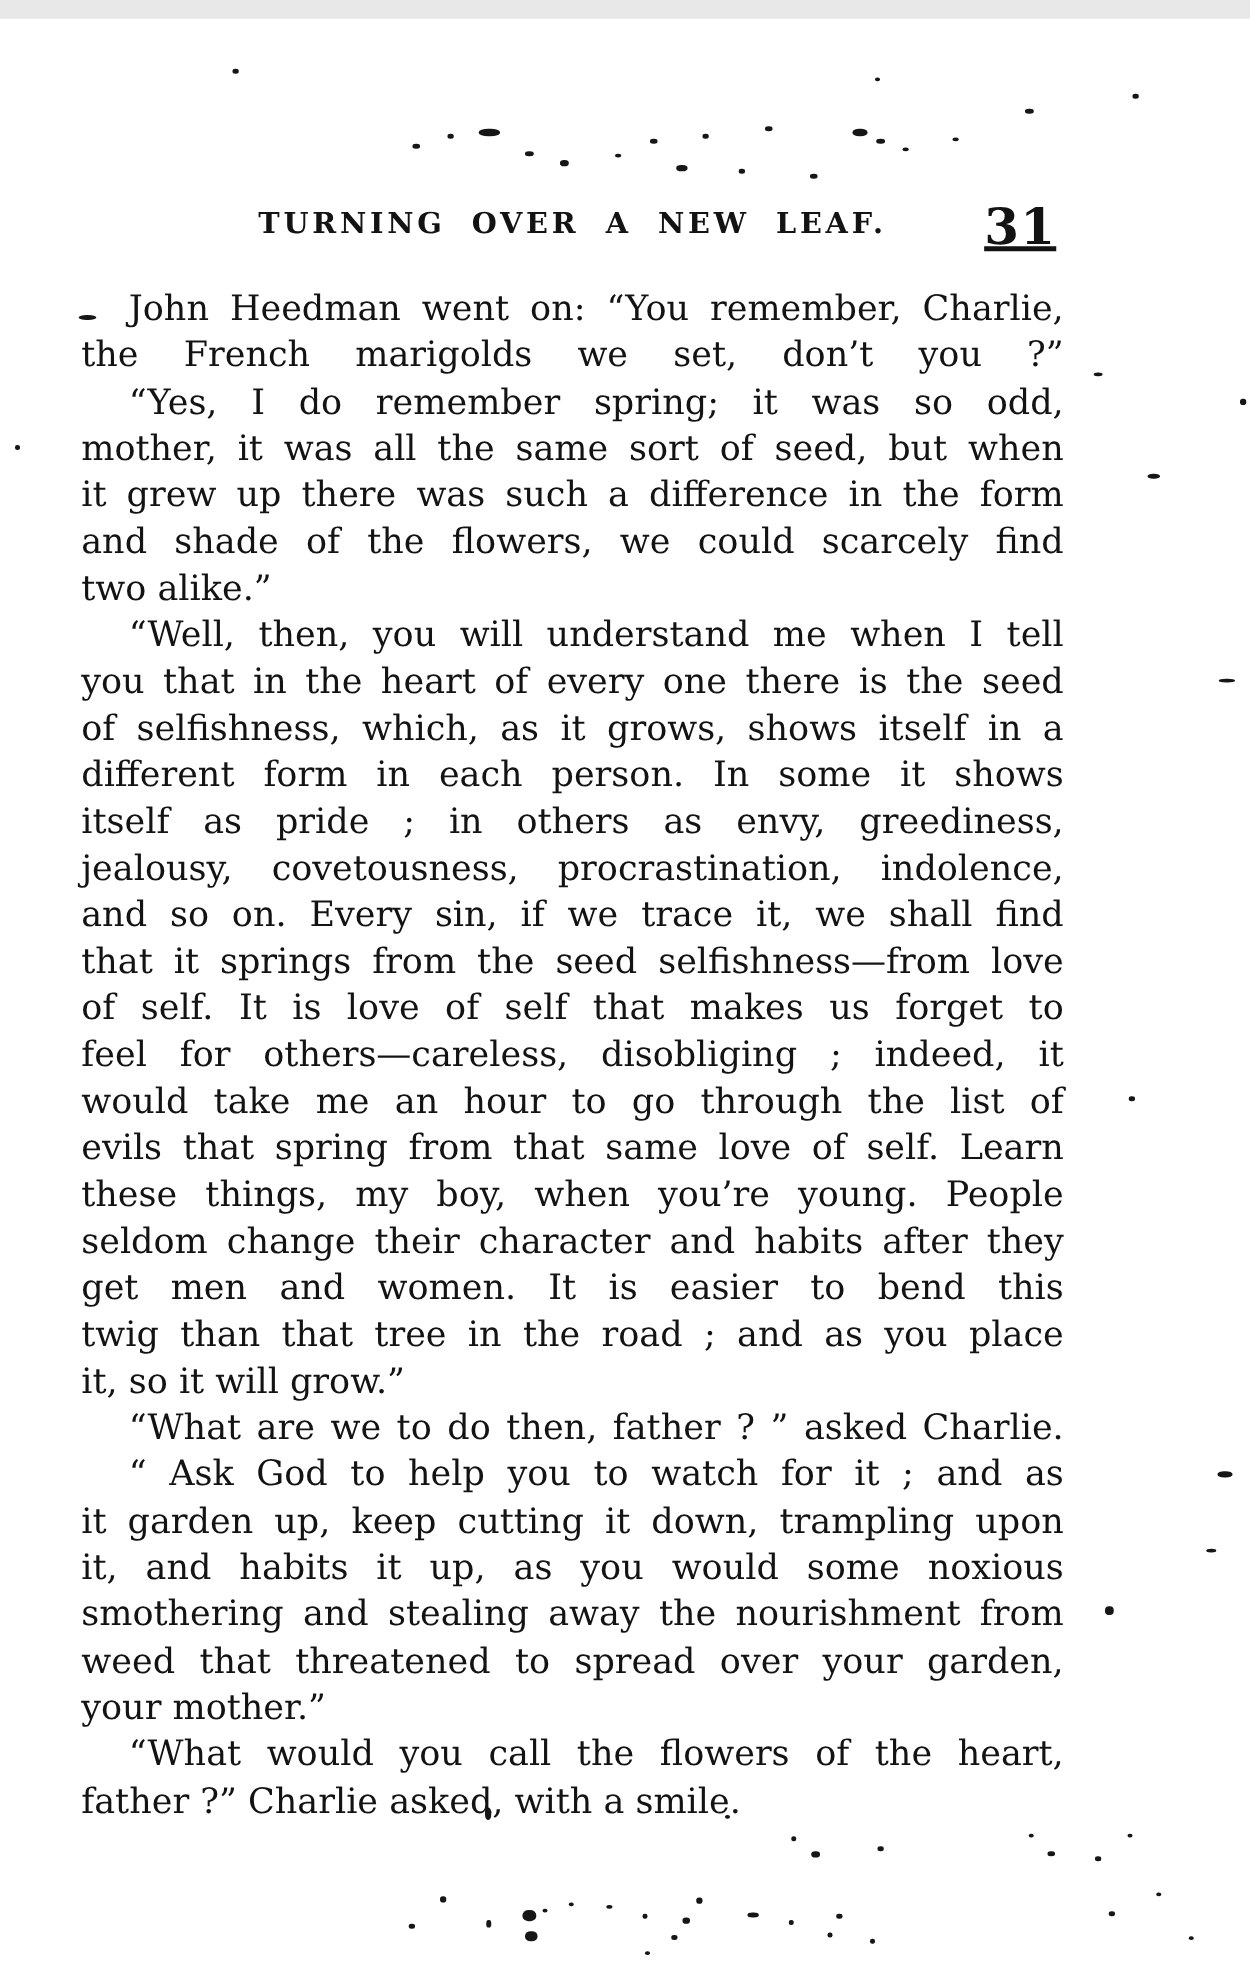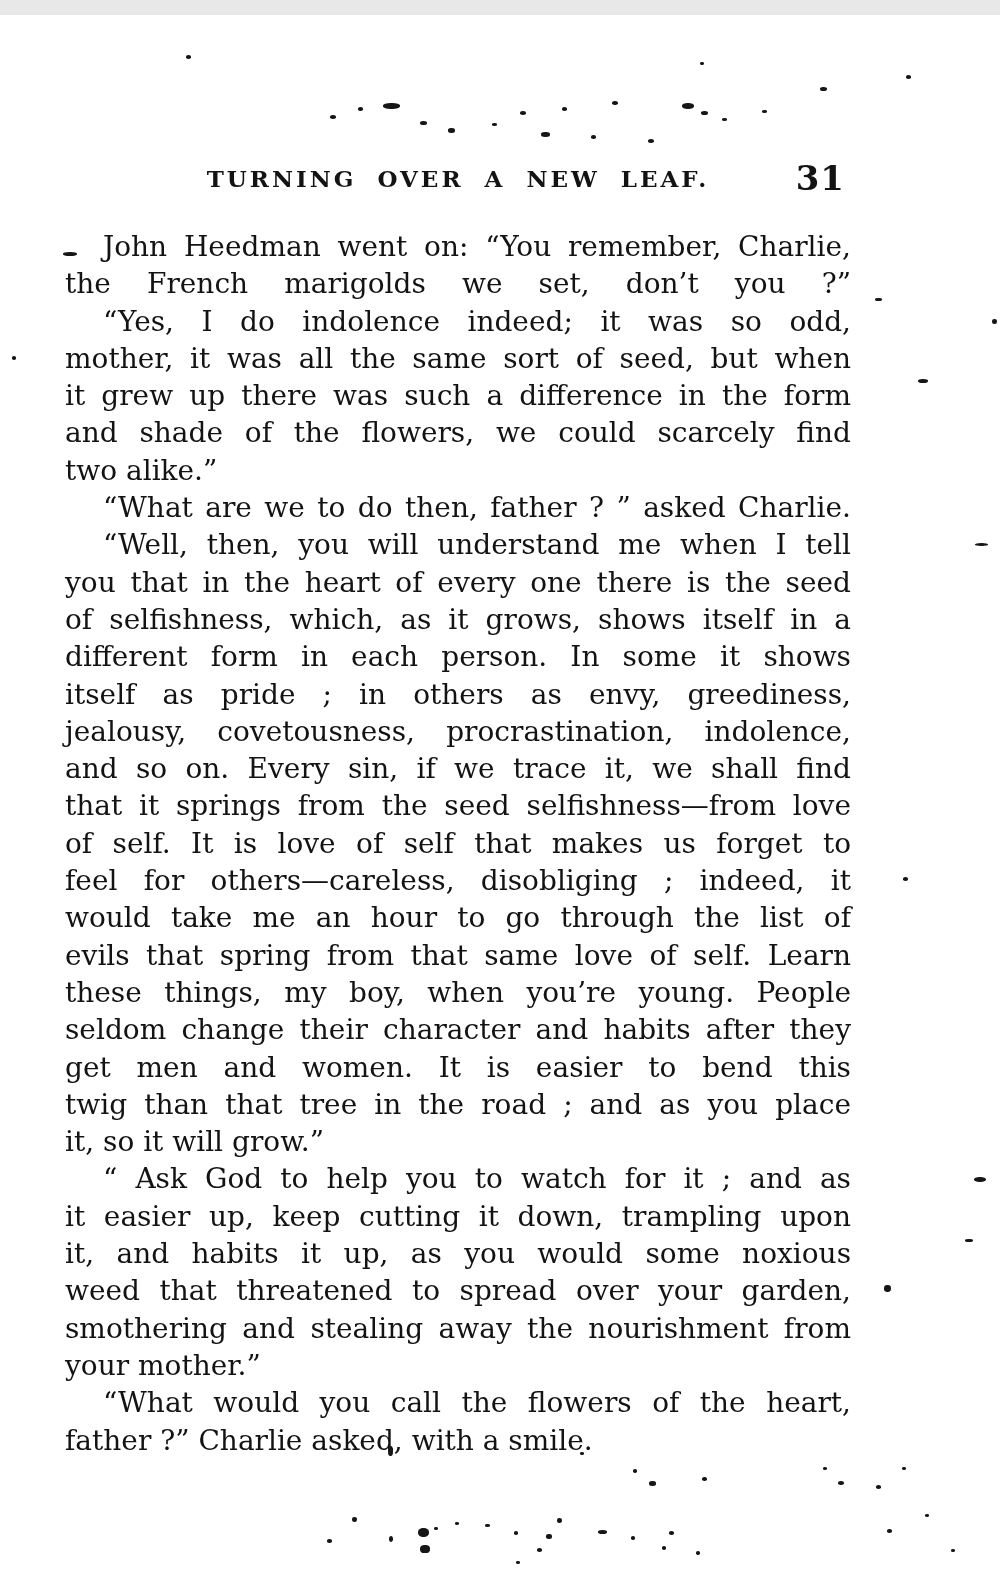--- a/index.html
+++ b/index.html
@@ -29,23 +29,24 @@
     font-size: 23px;
     font-weight: bold;
     letter-spacing: 3px;
     word-spacing: 10px;
     white-space: nowrap;
   }
   .page-num {
     position: absolute;
     right: 6px;
     top: 0;
-    font-size: 34px;
+    font-size: 40px;
     font-weight: bold;
     letter-spacing: 1px;
+    text-decoration: underline;
   }
   .body-text {
     position: absolute;
     left: 65px;
     top: 213px;
     width: 786px;
     font-size: 28px;
     line-height: 37.3px;
   }
   .para { margin: 0; padding: 0; }
@@ -73,28 +74,25 @@
     <span class="head-title">TURNING OVER A NEW LEAF.</span>
     <span class="page-num">31</span>
   </div>
 
   <main class="body-text" id="body-text">
       <div class="para">
         <div class="line first">John Heedman went on: “You remember, Charlie,</div>
         <div class="line">the French marigolds we set, don’t you ?”</div>
       </div>
       <div class="para">
-        <div class="line first">“Yes, I do indolence indeed; it was so odd,</div>
+        <div class="line first">“Yes, I do remember spring; it was so odd,</div>
         <div class="line">mother, it was all the same sort of seed, but when</div>
         <div class="line">it grew up there was such a difference in the form</div>
         <div class="line">and shade of the flowers, we could scarcely find</div>
         <div class="line lastline">two alike.”</div>
-      </div>
-      <div class="para">
-        <div class="line first">“What are we to do then, father ? ” asked Charlie.</div>
       </div>
       <div class="para">
         <div class="line first">“Well, then, you will understand me when I tell</div>
         <div class="line">you that in the heart of every one there is the seed</div>
         <div class="line">of selfishness, which, as it grows, shows itself in a</div>
         <div class="line">different form in each person.  In some it shows</div>
         <div class="line">itself as pride ; in others as envy, greediness,</div>
         <div class="line">jealousy, covetousness, procrastination, indolence,</div>
         <div class="line">and so on.  Every sin, if we trace it, we shall find</div>
         <div class="line">that it springs from the seed selfishness—from love</div>
@@ -102,25 +100,28 @@
         <div class="line">feel for others—careless, disobliging ; indeed, it</div>
         <div class="line">would take me an hour to go through the list of</div>
         <div class="line">evils that spring from that same love of self.  Learn</div>
         <div class="line">these things, my boy, when you’re young.  People</div>
         <div class="line">seldom change their character and habits after they</div>
         <div class="line">get men and women.  It is easier to bend this</div>
         <div class="line">twig than that tree in the road ; and as you place</div>
         <div class="line lastline">it, so it will grow.”</div>
       </div>
       <div class="para">
+        <div class="line first">“What are we to do then, father ? ” asked Charlie.</div>
+      </div>
+      <div class="para">
         <div class="line first">“ Ask God to help you to watch for it ; and as</div>
-        <div class="line">it easier up, keep cutting it down, trampling upon</div>
+        <div class="line">it garden up, keep cutting it down, trampling upon</div>
         <div class="line">it, and habits it up, as you would some noxious</div>
+        <div class="line">smothering and stealing away the nourishment from</div>
         <div class="line">weed that threatened to spread over your garden,</div>
-        <div class="line">smothering and stealing away the nourishment from</div>
         <div class="line lastline">your mother.”</div>
       </div>
       <div class="para">
         <div class="line first">“What would you call the flowers of the heart,</div>
         <div class="line lastline">father ?”  Charlie asked, with a smile.</div>
       </div>
     </main>
 
   <div id="artifacts">
       <span class="spot" style="left: 186px; top: 40px; width: 5px; height: 4px;"></span>

